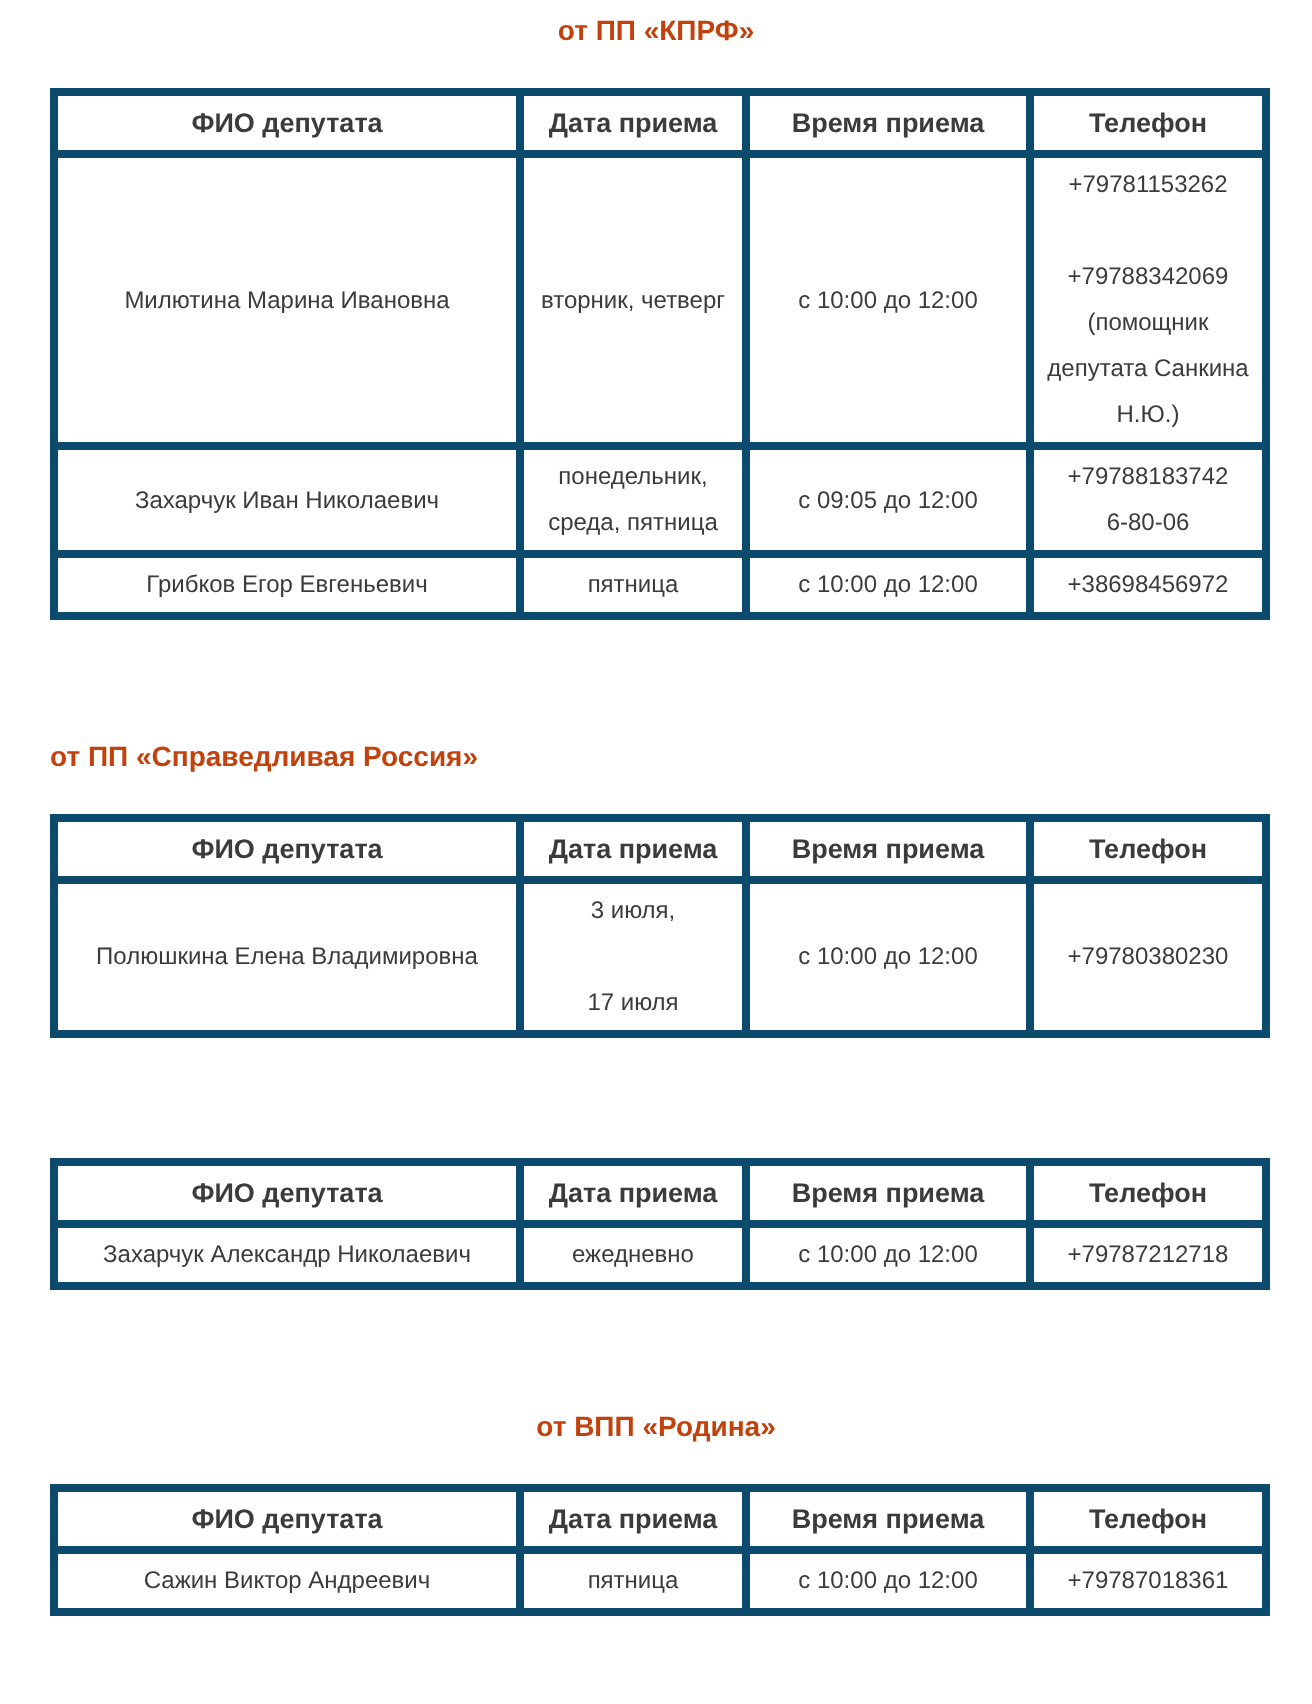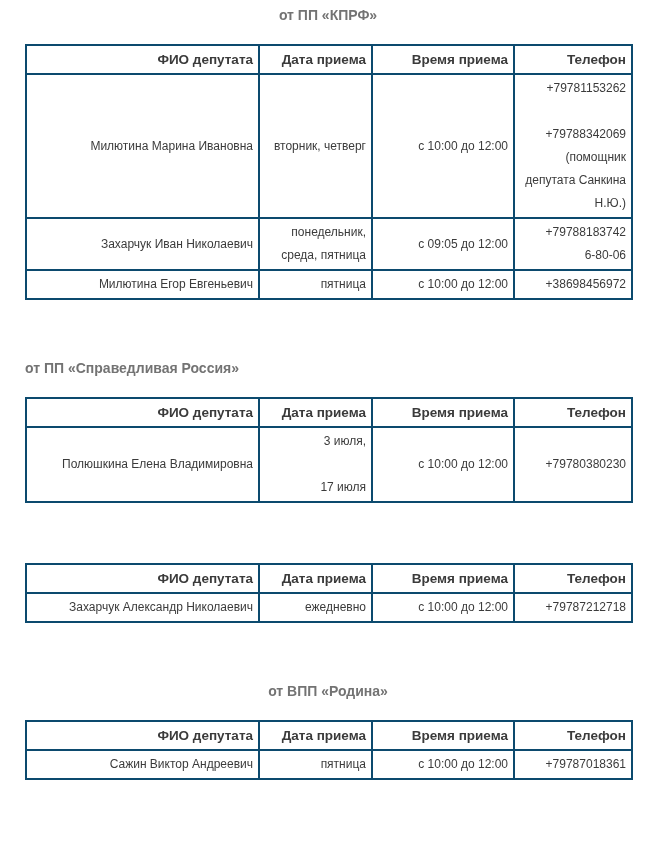--- a/index.html
+++ b/index.html
@@ -5,32 +5,32 @@
   html, body { margin: 0; padding: 0; background: #ffffff; }
   .page {
     width: 656px; height: 852px; box-sizing: border-box;
     padding: 7px 25px 0 25px; overflow: hidden; background: #ffffff;
     font-family: "Liberation Sans", sans-serif; color: #3b3b3b;
   }
   .section { margin: 0 0 60px 0; }
   .section:last-child { margin-bottom: 0; }
   .section-title {
     font-size: 14px; font-weight: bold; line-height: 16px;
-    text-align: center; margin: 0 0 21px 0; color: #737373;
+    text-align: center; margin: 0 0 21px 0; color: #c2410c;
   }
   .section--left .section-title { text-align: left; }
   table.deputies {
     border-collapse: collapse; table-layout: fixed; width: 606px; margin: 0;
   }
   .col-fio   { width: 233px; }
   .col-date  { width: 113px; }
   .col-time  { width: 142px; }
   .col-phone { width: 118px; }
   table.deputies th, table.deputies td {
-    border: 2px solid #0c4a6e; text-align: right; vertical-align: middle;
+    border: 4px solid #0c4a6e; text-align: center; vertical-align: middle;
     overflow-wrap: break-word;
   }
   table.deputies th {
     font-size: 13.5px; font-weight: bold; line-height: 21px; padding: 3px 5px;
   }
   table.deputies td {
     font-size: 12px; font-weight: normal; line-height: 23px; padding: 2px 5px;
     white-space: pre-line;
   }
 </style>
@@ -70,21 +70,21 @@
           </tr>
           <tr>
             <td>Захарчук Иван Николаевич</td>
             <td>понедельник,
 среда, пятница</td>
             <td>с 09:05 до 12:00</td>
             <td>+79788183742
 6-80-06</td>
           </tr>
           <tr>
-            <td>Милютина Егор Евгеньевич</td>
+            <td>Грибков Егор Евгеньевич</td>
             <td>пятница</td>
             <td>с 10:00 до 12:00</td>
             <td>+38698456972</td>
           </tr>
         </tbody>
     </table>
   </div>
 
   <div class="section section--left">
     <h3 class="section-title">от ПП «Справедливая Россия»</h3>

